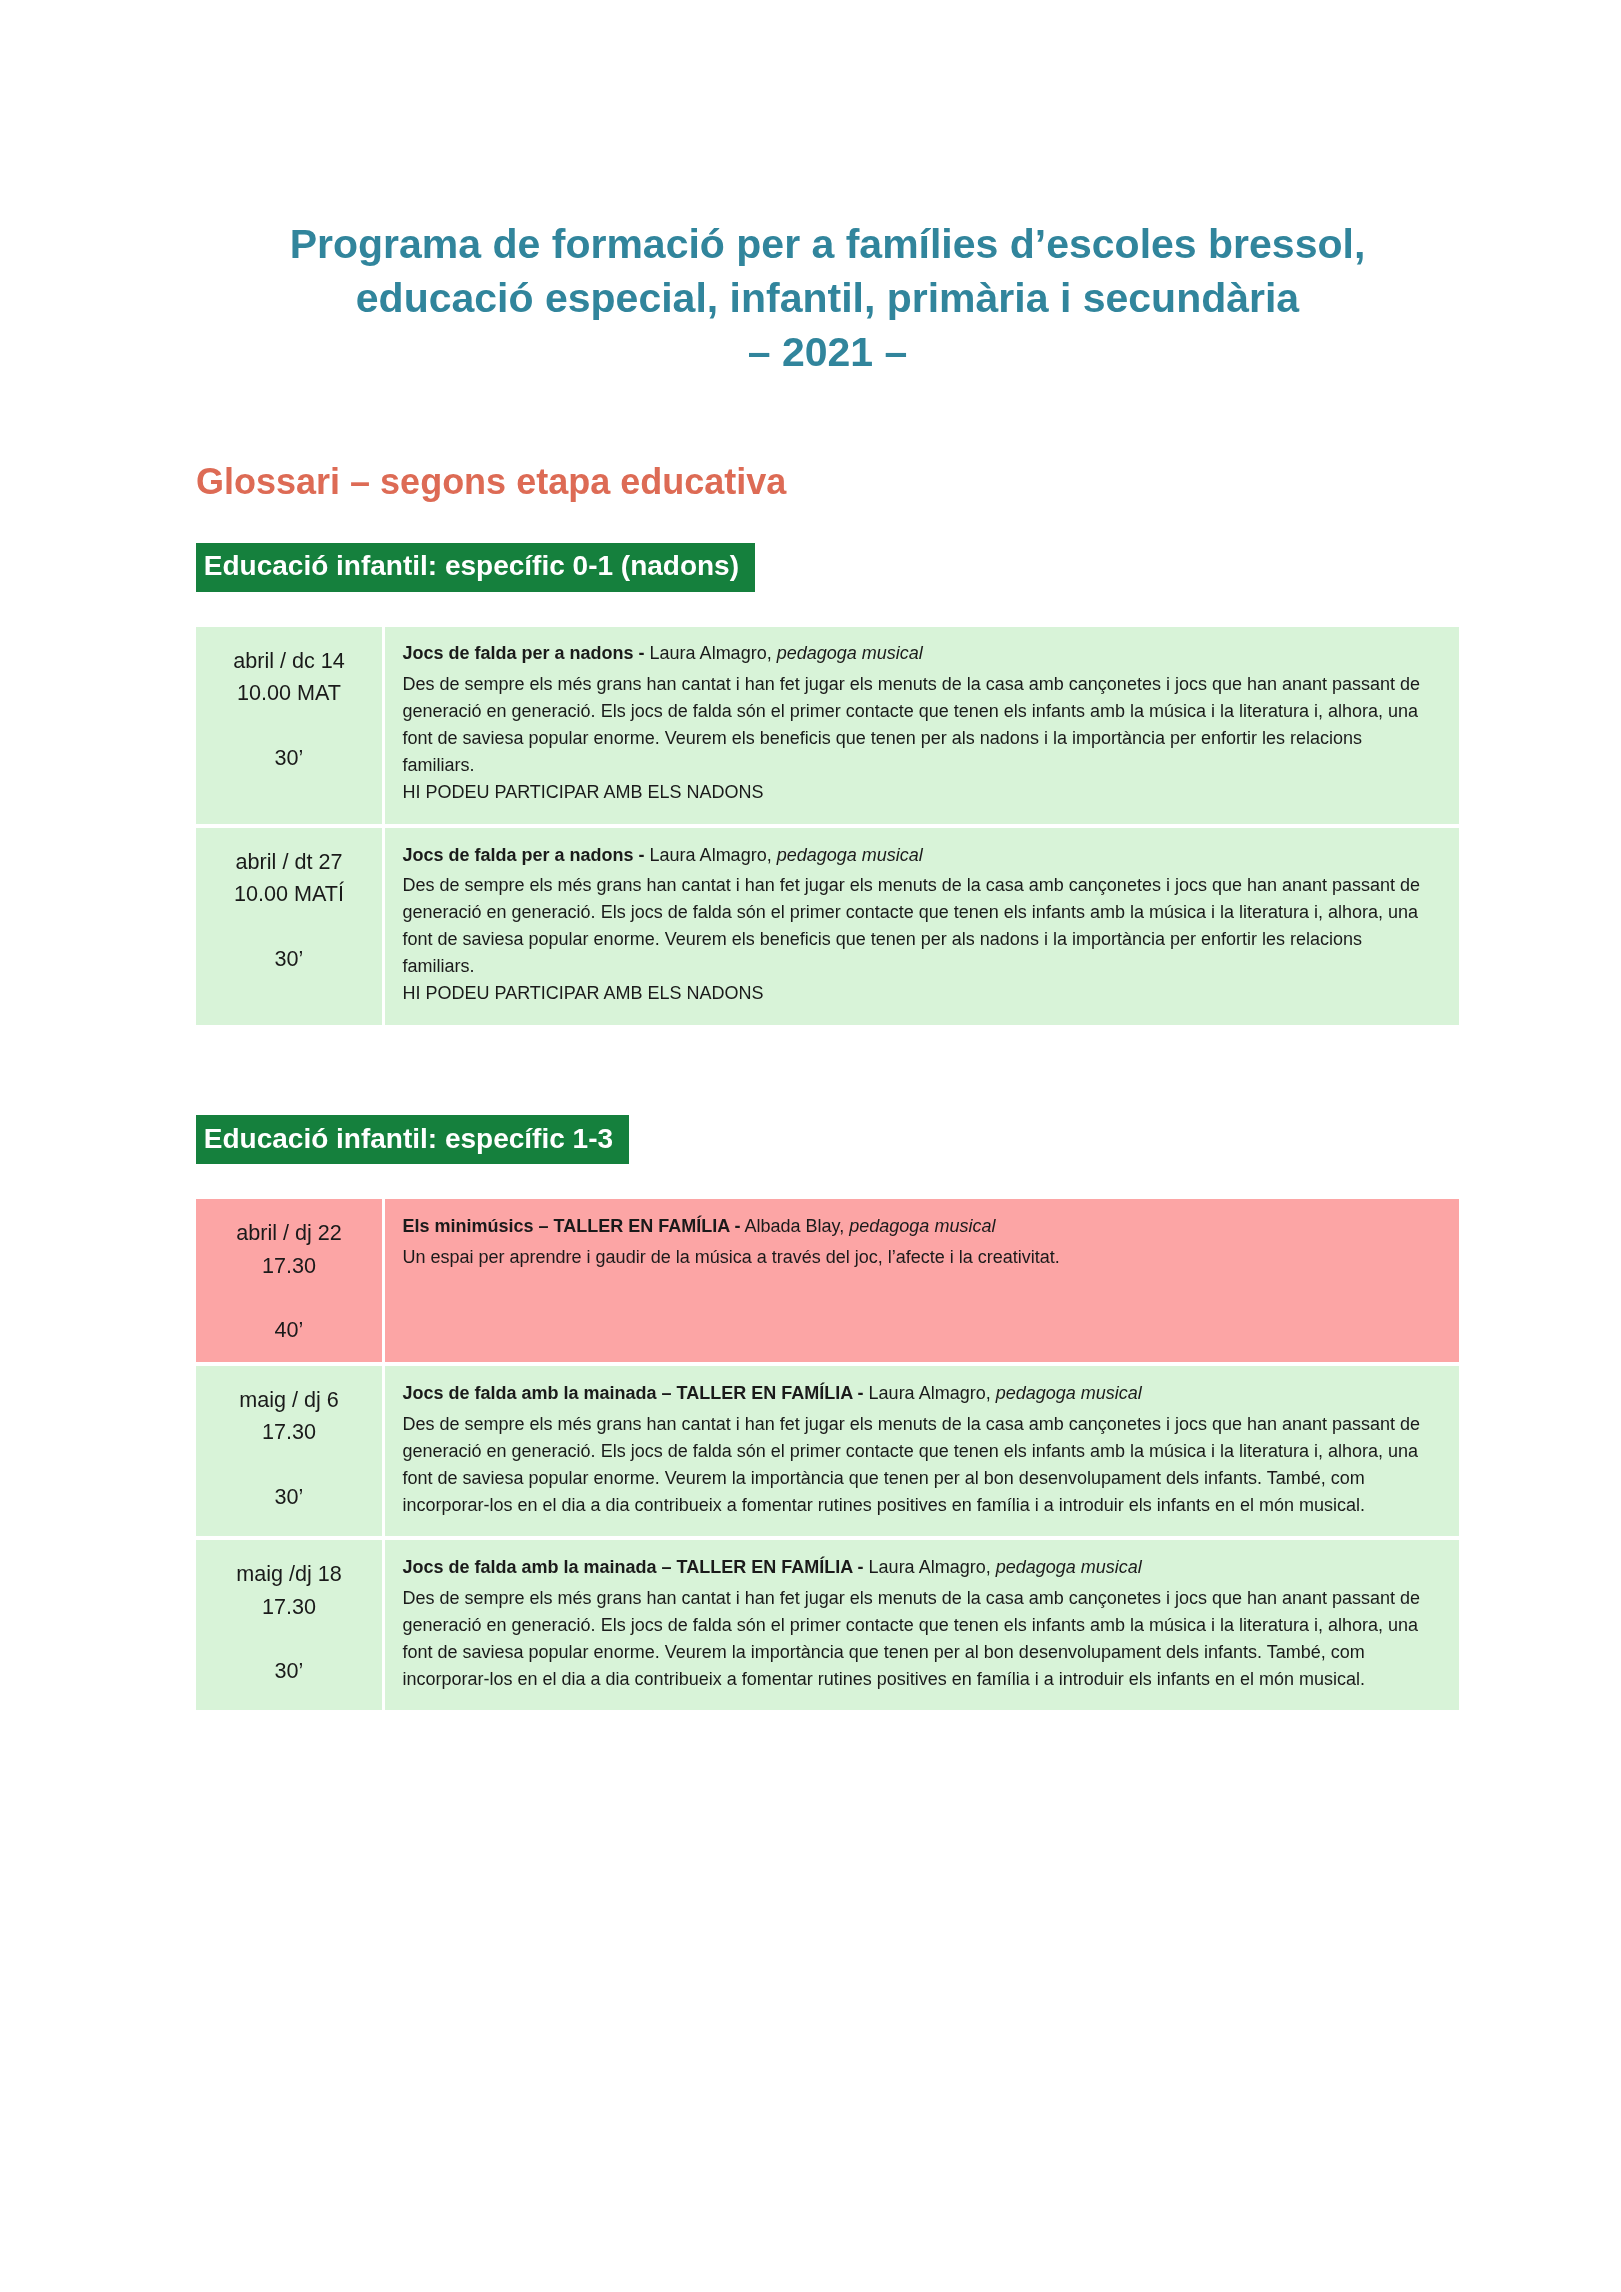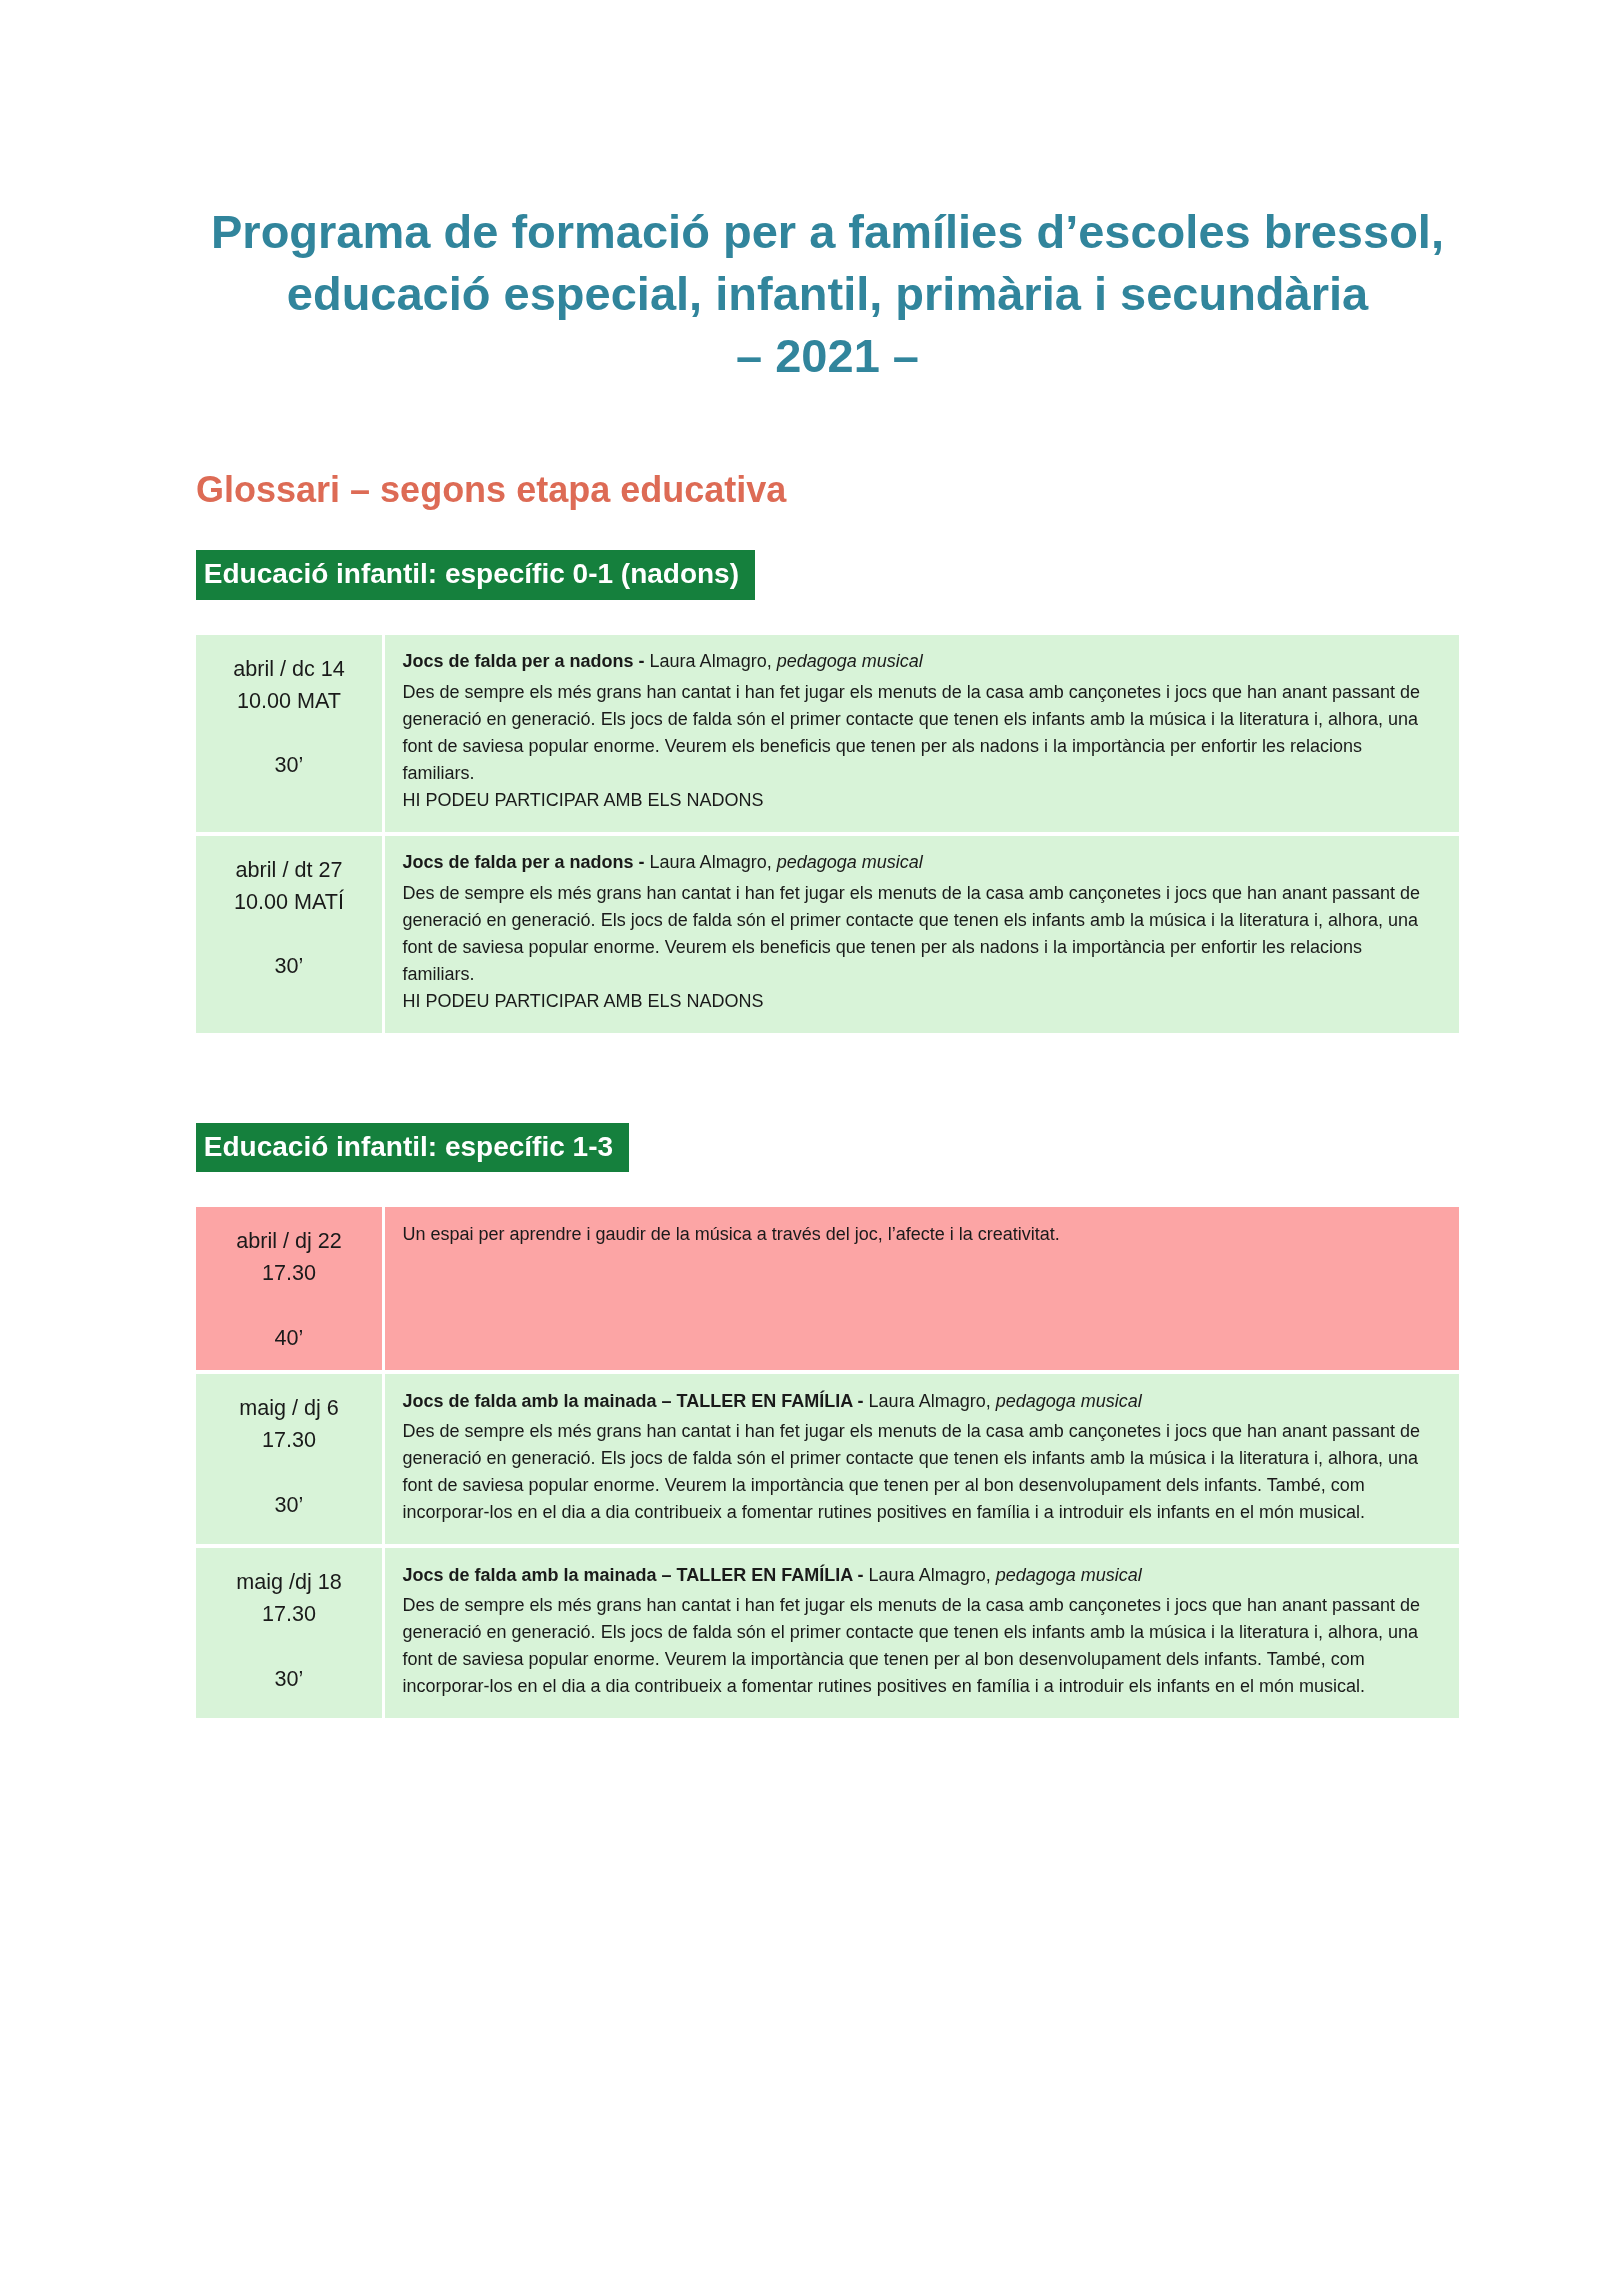--- a/index.html
+++ b/index.html
@@ -12,25 +12,25 @@
     width: 1621px;
     min-height: 2293px;
     background: #ffffff;
     font-family: "Liberation Sans", sans-serif;
     color: #1a1a1a;
     box-sizing: border-box;
     padding: 201px 162px 59px 196px;
   }
   .doc-title {
     text-align: center;
-    font-size: 47px;
+    font-size: 41px;
     font-weight: 700;
     color: #31859C;
     line-height: 1.32;
-    margin: 0;
+    margin: 16px;
   }
   .glossary-heading {
     margin-top: 81px;
     font-size: 36px;
     font-weight: 700;
     color: #DD6B55;
     line-height: 1.2;
   }
   .section {
     margin-top: 39px;
@@ -141,20 +141,21 @@
 
     <div class="schedule">
 
       <div class="row blue">
         <div class="cell date-cell">
           <div>abril / dj 22</div>
           <div>17.30</div>
           <div class="duration">40’</div>
         </div>
         <div class="cell content-cell">
+          <p class="row-title"><span class="bold">Els minimúsics – TALLER EN FAMÍLIA -</span> <span>Albada Blay,</span> <span class="italic">pedagoga musical</span></p>
           <p class="row-body">Un espai per aprendre i gaudir de la música a través del joc, l’afecte i la creativitat.</p>
         </div>
       </div>
 
       <div class="row green">
         <div class="cell date-cell">
           <div>maig / dj 6</div>
           <div>17.30</div>
           <div class="duration">30’</div>
         </div>

